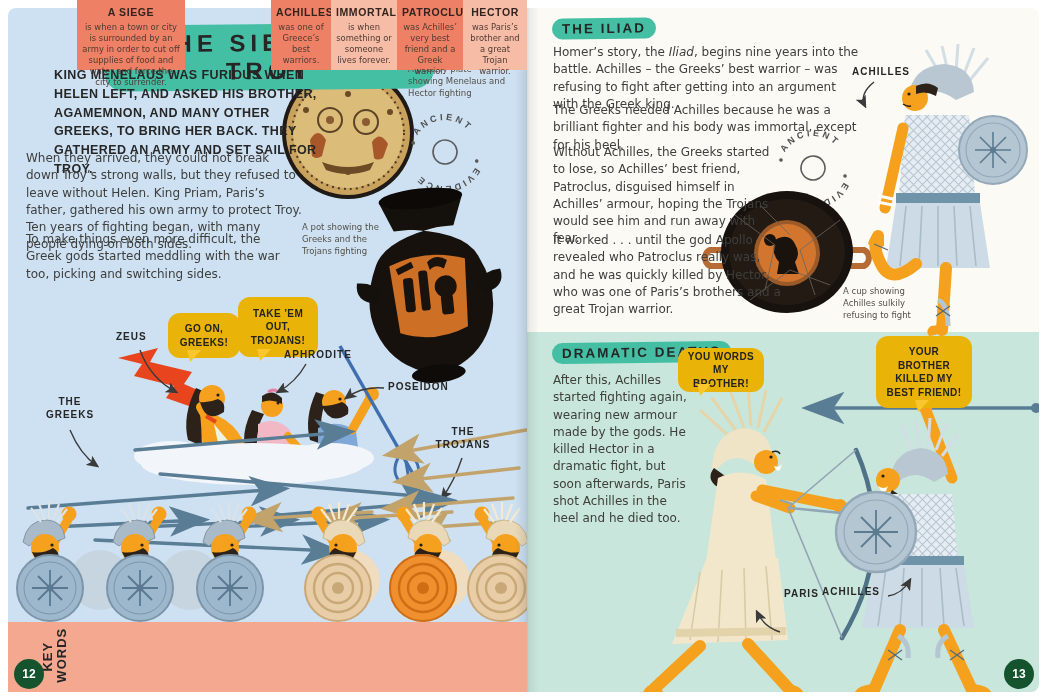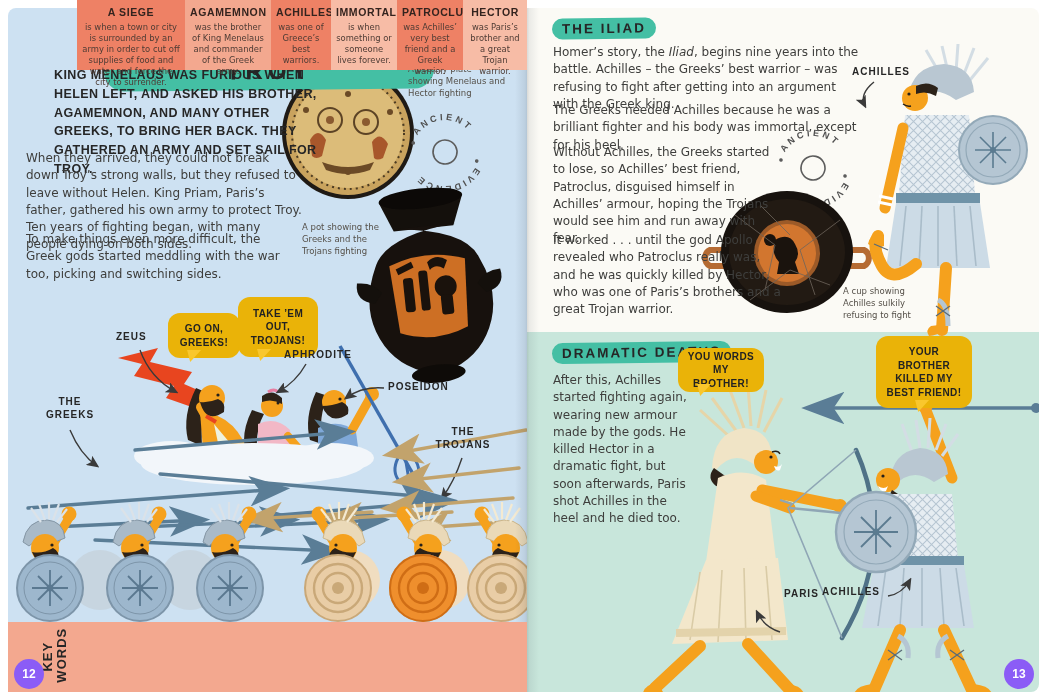--- a/index.html
+++ b/index.html
@@ -27,21 +27,21 @@
   .bubble.tail-mid:after{left:38%;}
   .kwbar{left:8px;top:622px;width:519px;height:70px;background:#f3a88f;}
   .kwbox{position:absolute;top:0;height:70px;box-sizing:border-box;padding:6px 5px 0;text-align:center;}
   .kw-dark{background:#ee8165;}
   .kw-light{background:#f7bca6;}
   .kw-term{font-family:"Liberation Sans",sans-serif;font-weight:700;font-size:10.5px;letter-spacing:.6px;color:#33231e;}
   .kw-def{font-size:8.4px;line-height:1.32;color:#4d3b34;margin-top:4px;}
   .kwrot{left:24px;top:624px;width:62px;height:66px;display:flex;align-items:center;justify-content:center;}
   .kwrot .inner{transform:rotate(-90deg);font-family:"Liberation Sans",sans-serif;font-weight:700;
           font-size:13px;letter-spacing:1px;color:#262626;width:52px;text-align:center;line-height:1.05;}
-  .pagenum{width:30px;height:30px;border-radius:50%;background:#8b5cf6;color:#fff;display:flex;
+  .pagenum{width:30px;height:30px;border-radius:50%;background:#14532d;color:#fff;display:flex;
           align-items:center;justify-content:center;font-size:12px;font-weight:700;font-family:"Liberation Sans",sans-serif;}
   .it{font-style:italic;}
   svg{display:block;}
 </style>
 </head>
 <body>
 
 <div class="stage">
 
   <div class="abs page-left"></div>
@@ -458,24 +458,20 @@
   <div class="abs hand label" style="left:432px;top:426px;width:62px;text-align:center;">THE TROJANS</div>
 
   <div class="abs kwbar"></div>
   <div class="abs kwrot">
     <div class="inner">KEY WORDS</div>
   </div>
   <div class="abs kwbox kw-dark" style="left:77px;width:108px;">
     <div class="kw-term">A SIEGE</div>
     <div class="kw-def">is when a town or city is surrounded by an army in order to cut off supplies of food and water and force the city to surrender.</div>
   </div>
-  <div class="abs kwbox" style="left:185px;width:86px;background:#f3a88f;">
-    <div class="kw-term">AGAMEMNON</div>
-    <div class="kw-def">was the brother of King Menelaus and commander of the Greek army.</div>
-  </div>
   <div class="abs kwbox kw-dark" style="left:271px;width:60px;">
     <div class="kw-term">ACHILLES</div>
     <div class="kw-def">was one of Greece’s best warriors.</div>
   </div>
   <div class="abs kwbox kw-light" style="left:331px;width:66px;">
     <div class="kw-term">IMMORTAL</div>
     <div class="kw-def">is when something or someone lives forever.</div>
   </div>
   <div class="abs kwbox kw-dark" style="left:397px;width:66px;">
     <div class="kw-term">PATROCLUS</div>

